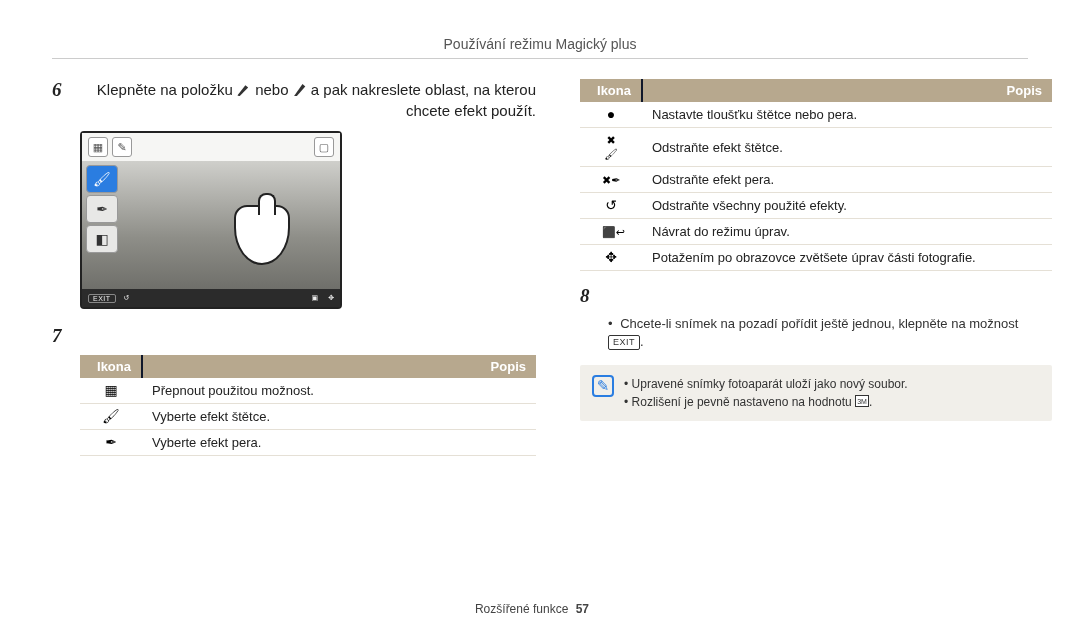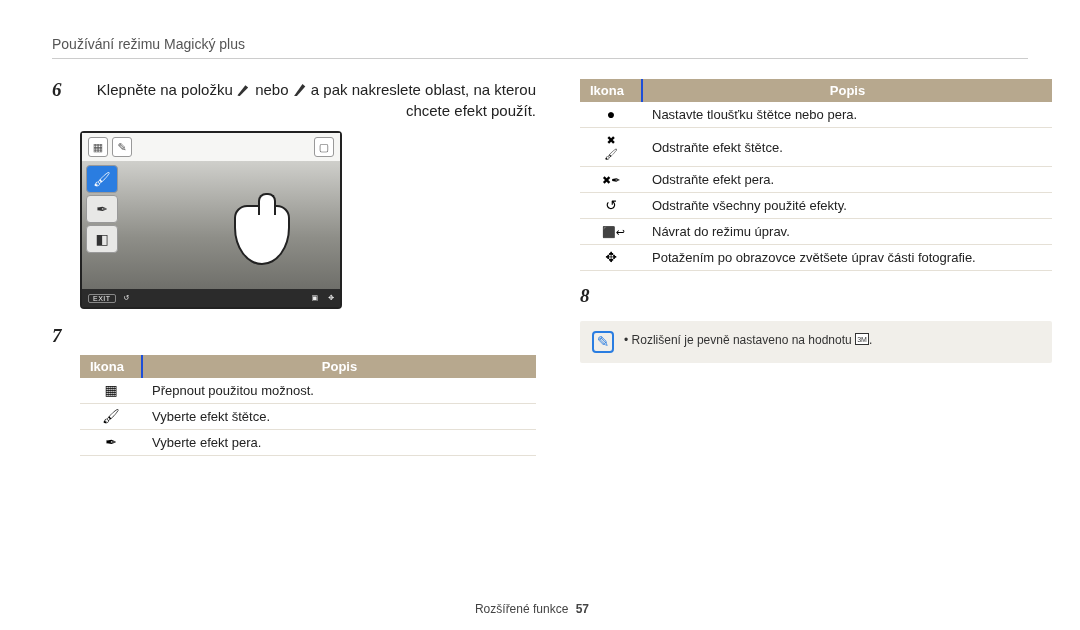--- a/index.html
+++ b/index.html
@@ -9,20 +9,21 @@
     height: 630px;
     background: #fff;
     color: #222;
     position: relative;
     padding: 36px 52px 0 52px;
   }
   .header-title {
     font-size: 14px;
     color: #555;
     margin-bottom: 6px;
+    text-align: center;
   }
   .header-rule {
     border: none;
     border-top: 1px solid #ccc;
     margin-bottom: 20px;
   }
   .columns {
     display: flex;
     gap: 44px;
   }
@@ -157,29 +158,29 @@
   table.icon-table {
     border-collapse: collapse;
     margin-left: 28px;
     width: 456px;
     font-size: 13px;
   }
   table.icon-table.right { width: 472px; margin-left: 0; }
   .icon-table th {
     background: #b7a88e;
     color: #fff;
-    text-align: center;
+    text-align: right;
     font-weight: bold;
     padding: 4px 10px;
     border: none;
   }
   .icon-table th:first-child {
     width: 62px;
-    text-align: left;
-    border-right: 2px solid #1d4ed8;
+    text-align: right;
+    border-right: 2px solid #0f172a;
   }
   .icon-table td {
     padding: 5px 10px;
     border-bottom: 1px solid #e5e0d6;
     vertical-align: middle;
   }
   .icon-table td:first-child {
     text-align: center;
     width: 62px;
   }
@@ -368,24 +369,30 @@
           <td><span class="cell-icon">✥</span></td>
           <td>Potažením po obrazovce zvětšete úprav části fotografie.</td>
         </tr>
       </tbody>
     </table>
 
     <div class="step" style="margin-top:14px">
       <div class="step-num">8</div>
     </div>
 
+    <div class="bullet" style="margin-left:28px">
+      <span class="dot">•</span>
+      <span>Chcete-li snímek na pozadí pořídit ještě jednou, klepněte na možnost</span>
+      <span class="small-btn">EXIT</span><span>.</span>
+    </div>
 
     <div class="note-box">
       <div class="note-icon">✎</div>
       <div class="note-list">
+        <span class="li">Upravené snímky fotoaparát uloží jako nový soubor.</span>
         <span class="li">
           <span>Rozlišení je pevně nastaveno na hodnotu</span>
           <span class="small-square res"></span><span>.</span>
         </span>
       </div>
     </div>
 
   </div>
 </div>
 

